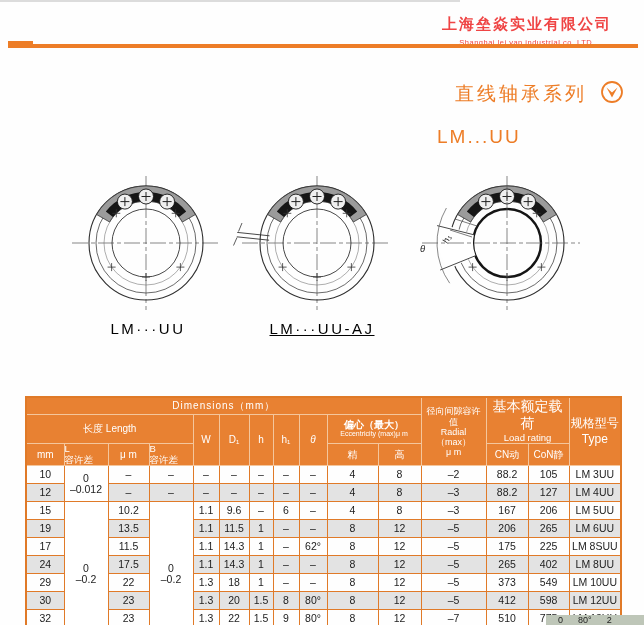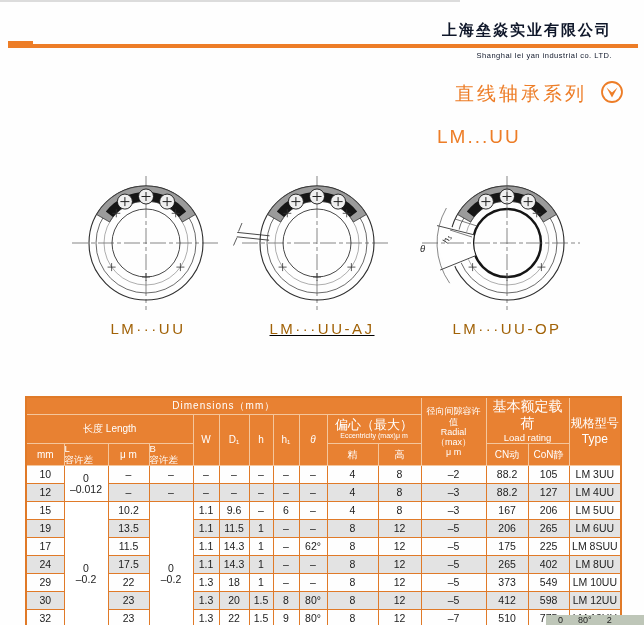--- a/index.html
+++ b/index.html
@@ -1,57 +1,57 @@
 <!DOCTYPE html>
 <html><head>
 <meta charset="utf-8">
 <style>
   html,body{margin:0;padding:0;background:#fff;}
   .page{position:relative;width:644px;height:625px;background:#fefefe;overflow:hidden;
         font-family:"Liberation Sans","DejaVu Sans",sans-serif;}
   .scan-top{position:absolute;left:0;top:0;width:460px;height:2px;background:#dcdcdc;}
 
   
-  .company{position:absolute;top:21px;right:32px;text-align:center;color:#0f172a;}
+  .company{position:absolute;top:15px;right:32px;text-align:center;color:#ef4444;}
   .company-cn{font-size:15px;font-weight:bold;letter-spacing:2px;white-space:nowrap;}
-  .company-en{font-size:7.5px;letter-spacing:.5px;margin-top:11px;white-space:nowrap;text-align:right;}
+  .company-en{font-size:7.5px;letter-spacing:.5px;margin-top:4px;white-space:nowrap;}
   .bar-thick{position:absolute;left:8px;top:41px;width:25px;height:7px;background:#ED7D27;}
   .bar-long{position:absolute;left:8px;top:44px;width:630px;height:4px;background:#ED7D27;}
 
   
   .series{position:absolute;left:437px;top:80px;color:#ED7D27;}
   .series-row{display:flex;align-items:center;gap:13px;margin-left:18px;}
   .series-cn{font-size:19px;letter-spacing:3px;white-space:nowrap;}
   .series-code{font-size:19px;letter-spacing:2px;margin-top:18px;}
 
   
   .figs{position:absolute;left:0;top:170px;width:644px;height:170px;}
   .fig{position:absolute;top:0;text-align:center;}
   .fig-1{left:58px;width:180px;}
   .fig-2{left:232px;width:180px;text-decoration:underline;}
   .fig-3{left:412px;width:190px;}
-  .cap{font-size:15px;letter-spacing:2.5px;color:#a16207;margin-top:1px;white-space:nowrap;}
+  .cap{font-size:15px;letter-spacing:2.5px;color:#000000;margin-top:1px;white-space:nowrap;}
 
   
   table.spec{position:absolute;left:25px;top:396px;width:595px;border-collapse:collapse;
              table-layout:fixed;border:2px solid #E07A28;}
   table.spec th{background:#E88132;color:#fff;font-weight:normal;border:1px solid #F4C69C;
                 padding:0;overflow:hidden;}
   table.spec td{border:1px solid #E07A28;text-align:center;vertical-align:middle;
                 font-size:10.5px;color:#1c1c1c;padding:0;height:17px;line-height:1;overflow:hidden;}
   tbody tr:nth-child(even) td{background:#E3E3E3;}
   td.merge{background:#fff !important;line-height:1.25;}
   .tr-h1{height:17px;} .tr-h2{height:22px;} .tr-h3{height:20px;}
   .th-dim{font-size:10px;letter-spacing:1px;}
   .th-len{font-size:10px;}
   .th-sym{font-size:10px;}
   .th-theta{font-style:italic;font-size:10px;}
   .th-lab{font-size:10px;}
   .th-tol{text-align:left;font-size:9.5px;line-height:1.12;padding-left:3px;}
-  .th-ecc .l1{font-size:13px;line-height:1.1;}
+  .th-ecc .l1{font-size:10px;line-height:1.1;font-weight:bold;}
   .th-ecc .l2{font-size:7px;line-height:1.1;}
   .th-radial{font-size:9px;line-height:1.12;margin-top:16px;}
   .th-load .l1{font-size:14px;line-height:1.2;}
   .th-load .l2{font-size:9.5px;line-height:1.2;}
   .th-type{font-size:12px;line-height:1.3;}
   .td-type{font-size:10px;}
 
   
   .frag{position:absolute;left:546px;top:615px;width:98px;height:10px;background:#BEC6B8;
         overflow:hidden;font-size:9px;color:#222;line-height:11px;display:flex;gap:15px;
@@ -210,21 +210,20 @@
         <line x1="10" y1="73" x2="168" y2="73" stroke="#555" stroke-width="0.7" stroke-dasharray="16 3 4 3"></line>
         <line x1="95" y1="6" x2="95" y2="140" stroke="#555" stroke-width="0.7" stroke-dasharray="16 3 4 3"></line>
         <path d="M34.4 38 A70 70 0 0 0 37.7 113.2" fill="none" stroke="#555" stroke-width="0.7"></path>
         <g stroke="#444" stroke-width="0.7">
           <line x1="43" y1="49" x2="65" y2="56"></line>
           <line x1="38" y1="60" x2="60" y2="67"></line>
         </g>
         <text x="8" y="82" font-size="9.5" font-style="italic" fill="#222">θ</text>
         <text x="36" y="74" font-size="9" font-style="italic" fill="#222" transform="rotate(-68 36 74)">h₁</text>
       </svg>
-      <div class="cap">LM···UU-OP</div>
     </div>
   </div>
 
   <table class="spec">
     <colgroup>
       <col style="width:38px">
         <col style="width:44px">
         <col style="width:41px">
         <col style="width:44px">
       <col style="width:26px">

